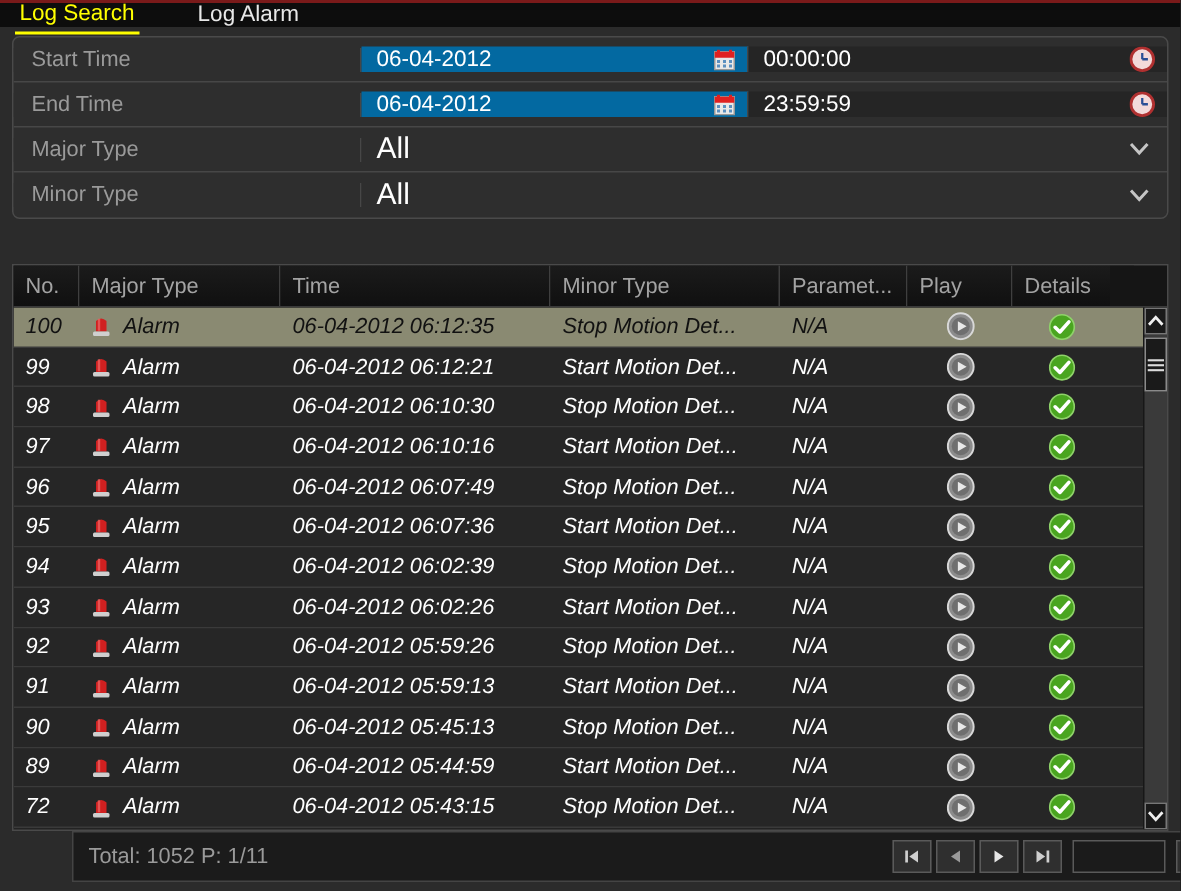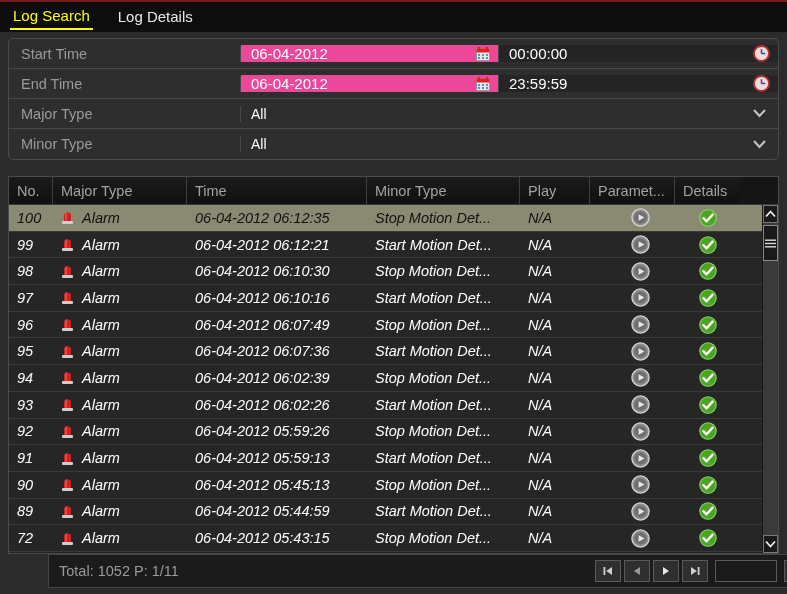--- a/index.html
+++ b/index.html
@@ -16,26 +16,26 @@
     position: relative;
     width: 787px;
     height: 594px;
     background: #2b2b2b;
     border-top: 2px solid #7a1a1a;
     overflow: hidden;
   }
 
   
   .tabbar {
-    height: 30px;
+    height: 16px;
     background: #0d0d0d;
     display: flex;
     align-items: center;
     padding-left: 10px;
-    gap: 22px;
+    gap: 36px;
   }
   .tab {
     font-size: 15px;
     color: #e8e8e8;
     padding: 2px 3px 3px 3px;
     line-height: 18px;
     cursor: pointer;
     white-space: nowrap;
   }
   .tab.active {
@@ -70,21 +70,21 @@
     background: #2e2e2e;
   }
   .f-date {
     width: 258px;
     display: flex;
     align-items: center;
     padding-left: 10px;
     padding-right: 8px;
     font-size: 15px;
     color: #ffffff;
-    background: #ec4899;
+    background: #0369a1;
     border-right: 1px solid #474747;
     justify-content: space-between;
     cursor: pointer;
   }
   .f-time {
     flex: 1;
     display: flex;
     align-items: center;
     padding-left: 10px;
     padding-right: 8px;
@@ -94,21 +94,21 @@
     justify-content: space-between;
     cursor: pointer;
     gap: 20px;
   }
   .f-select {
     flex: 1;
     display: flex;
     align-items: center;
     padding-left: 10px;
     padding-right: 12px;
-    font-size: 14px;
+    font-size: 20px;
     color: #ffffff;
     background: #2e2e2e;
     justify-content: space-between;
     cursor: pointer;
   }
 
   
   .cal-icon { width: 14px; height: 14px; display:block; }
   .clock-icon { width: 17px; height: 17px; display:block; }
   .chev { width: 13px; height: 9px; display:block; opacity: .85; }
@@ -266,21 +266,21 @@
   }
   .pg-ic { width: 12px; height: 12px; }
 </style>
 </head>
 <body>
 
 <div id="app">
 
   <div class="tabbar">
     <div class="tab active">Log Search</div>
-    <div class="tab">Log Details</div>
+    <div class="tab">Log Alarm</div>
   </div>
 
   <div class="form-panel">
 
     <div class="form-row">
       <div class="f-label">Start Time</div>
       <div class="f-date">
         <span>06-04-2012</span>
         <svg class="cal-icon" viewBox="0 0 14 14">
           <rect x="0.5" y="1.5" width="13" height="12" fill="#e8e8e8" stroke="#999"></rect>
@@ -357,22 +357,22 @@
     </div>
   </div>
 
   <div class="table-panel">
 
     <div class="thead">
       <div class="th c-no">No.</div>
       <div class="th c-major">Major Type</div>
       <div class="th c-time">Time</div>
       <div class="th c-minor">Minor Type</div>
+      <div class="th c-param">Paramet...</div>
       <div class="th c-play">Play</div>
-      <div class="th c-param">Paramet...</div>
       <div class="th c-details">Details</div>
       <div style="width:16px;background:#151515;"></div>
     </div>
 
     <div class="tbody-wrap">
       <div class="tbody" id="tbody">
           <div class="row sel">
             <div class="td c-no">100</div>
             <div class="td c-major">
               <svg class="siren" viewBox="0 0 13 15">

